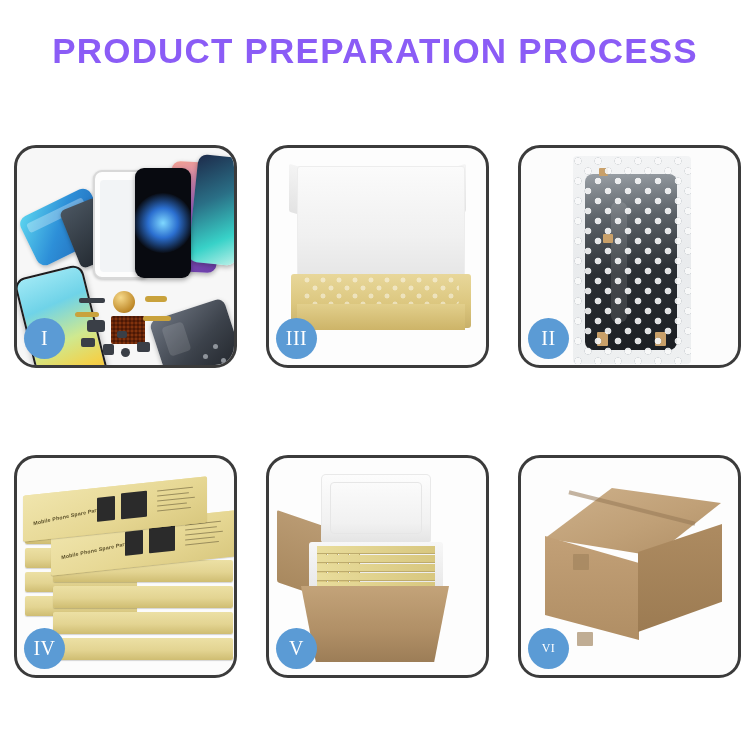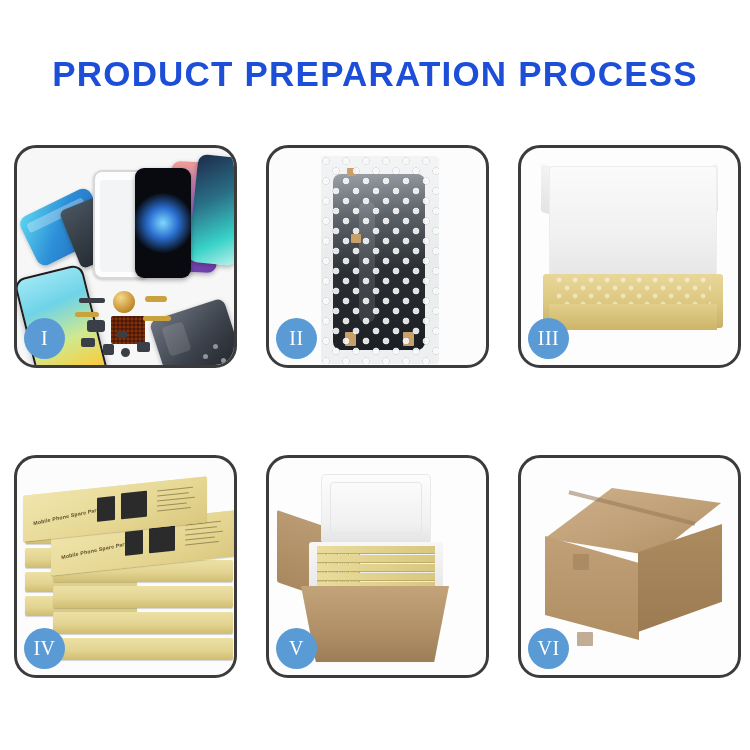--- a/index.html
+++ b/index.html
@@ -11,23 +11,23 @@
     position:relative;
   }
   .page{width:750px;height:750px;position:relative;}
 
   
   .header{position:absolute;left:0;top:0;width:750px;text-align:center;}
   .title{
     font-size:35px;
     font-weight:700;
     letter-spacing:1.2px;
-    color:#1d4ed8;
+    color:#8b5cf6;
     margin:0;
-    padding-top:56px;
+    padding-top:33px;
     line-height:1.05;
     white-space:nowrap;
   }
   .subtitle{
     font-size:14.5px;
     font-weight:400;
     color:#2a2a2a;
     margin:0;
     padding-top:9px;
     letter-spacing:.1px;
@@ -62,21 +62,21 @@
     width:41px;height:41px;
     border-radius:50%;
     background:#5b9bd5;
     color:#ffffff;
     display:flex;align-items:center;justify-content:center;
     font-family:"Liberation Serif","DejaVu Serif",serif;
     font-size:20px;
     letter-spacing:.5px;
     z-index:30;
   }
-  .badge.small{font-size:20px;}
+  .badge.small{font-size:12px;}
 
   
   .p1{background:#f7f7f7;}
   .ph{position:absolute;border-radius:7px;}
   .ph-a{
     left:8px;top:52px;width:78px;height:54px;
     background:linear-gradient(135deg,#5ed8f0 0%,#2d8fd8 45%,#1f5fae 100%);
     transform:rotate(-26deg);
     border-radius:9px;
     box-shadow:0 2px 4px rgba(0,0,0,.25);
@@ -320,45 +320,45 @@
         <div class="flexcable" style="left:128px;top:148px;width:22px;height:6px;border-radius:3px;"></div>
         <div class="flexcable" style="left:126px;top:168px;width:28px;height:5px;border-radius:3px;"></div>
         <div class="flexcable" style="left:58px;top:164px;width:24px;height:5px;border-radius:3px;"></div>
         <div class="screws" style="left:186px;top:206px;"></div>
         <div class="screws" style="left:196px;top:196px;"></div>
         <div class="screws" style="left:204px;top:210px;"></div>
       </div>
       <div class="badge">I</div>
     </div>
 
+    <div class="card p3">
+      <div class="scene">
+        <div class="lid3flapL"></div>
+        <div class="lid3flapR"></div>
+        <div class="lid3"></div>
+        <div class="tray3"></div>
+        <div class="fill3"></div>
+        <div class="tray3front"></div>
+      </div>
+      <div class="badge">III</div>
+    </div>
+
     <div class="card p2">
       <div class="scene">
         <div class="bubblebag">
           <div class="bubbleinner"></div>
           <div class="tapebit" style="left:26px;top:12px;width:9px;height:8px;"></div>
           <div class="tapebit" style="left:30px;top:78px;width:10px;height:9px;"></div>
           <div class="tapebit" style="left:24px;top:176px;width:11px;height:14px;"></div>
           <div class="tapebit" style="left:82px;top:176px;width:11px;height:14px;"></div>
           <div class="bubbles2"></div>
           <div class="bubbles"></div>
         </div>
       </div>
       <div class="badge">II</div>
-    </div>
-
-    <div class="card p3">
-      <div class="scene">
-        <div class="lid3flapL"></div>
-        <div class="lid3flapR"></div>
-        <div class="lid3"></div>
-        <div class="tray3"></div>
-        <div class="fill3"></div>
-        <div class="tray3front"></div>
-      </div>
-      <div class="badge">III</div>
     </div>
 
     <div class="card p4">
       <div class="scene">
         <div class="stack">
 
           <div class="sbox" style="left:2px;top:52px;width:112px;height:20px;"></div>
           <div class="sbox" style="left:2px;top:76px;width:112px;height:20px;"></div>
           <div class="sbox" style="left:2px;top:100px;width:112px;height:20px;"></div>
           <div class="sbox" style="left:2px;top:124px;width:112px;height:20px;"></div>

